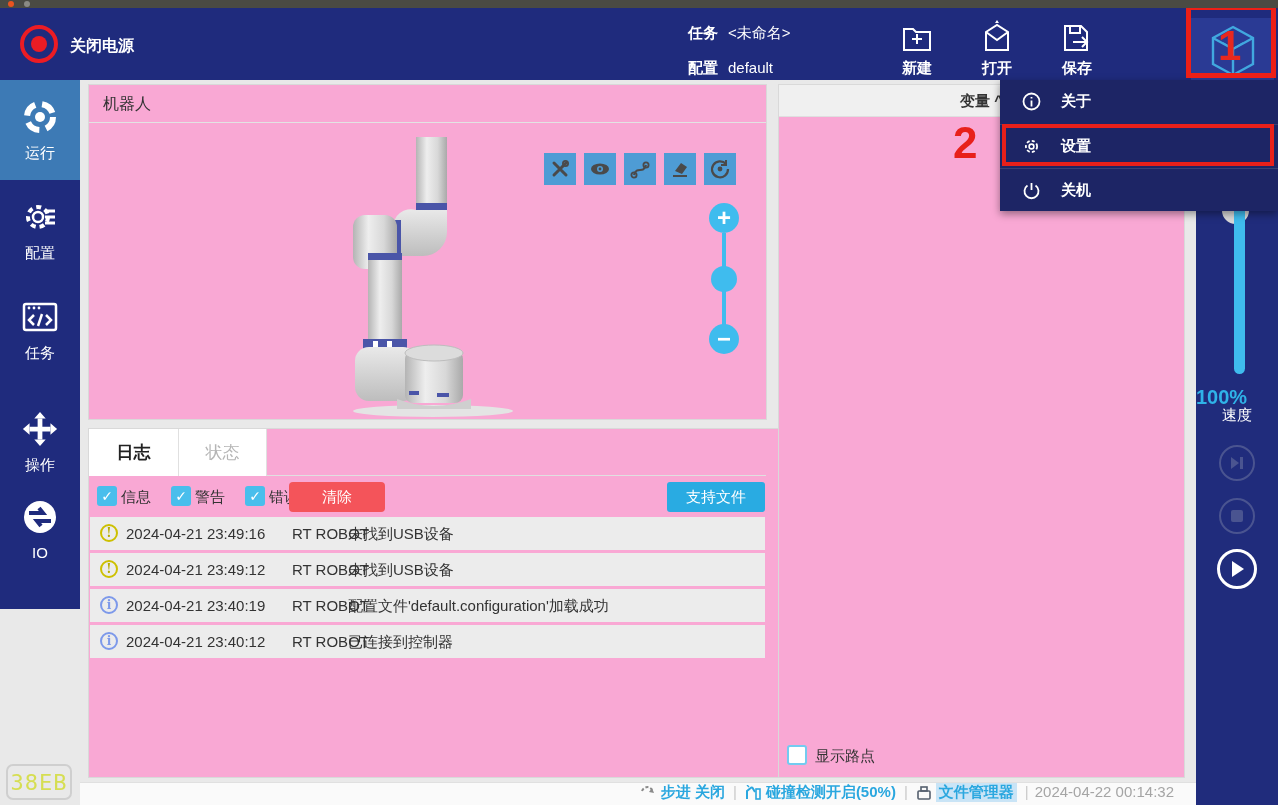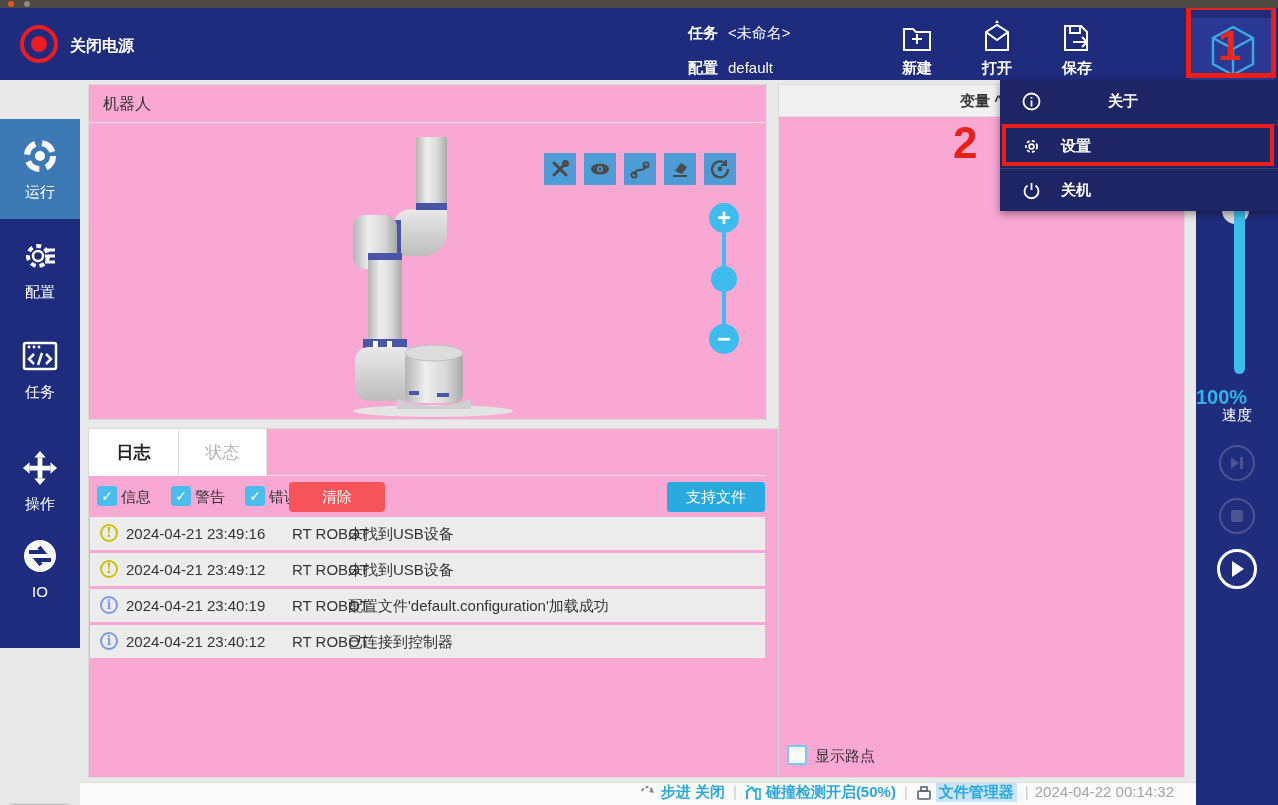--- a/index.html
+++ b/index.html
@@ -33,21 +33,21 @@
   .btn-open { left:968px; }
   .btn-save { left:1048px; }
   .logo-tile { position:absolute; left:1191px; top:10px; width:83px; height:66px; background:#2A3A94;
     display:flex; align-items:center; justify-content:center; cursor:pointer; }
   
   .anno-box1 { position:absolute; left:1186px; top:5px; width:90px; height:73px; border:5px solid #EC1F17; z-index:45; pointer-events:none;}
   .anno-num1 { position:absolute; left:1218px; top:22px; font-size:42px; font-weight:bold; color:#E8281E; z-index:46; pointer-events:none;}
   .anno-box2 { position:absolute; left:1002px; top:124px; width:272px; height:42px; border:4px solid #E8201A; z-index:45; pointer-events:none;}
   .anno-num2 { position:absolute; left:953px; top:118px; font-size:44px; font-weight:bold; color:#E8201A; z-index:45; pointer-events:none;}
   
-  .sidebar { position:absolute; left:0; top:80px; width:80px; height:529px; background:#1F2B7D; z-index:20;margin-top:39px; }
+  .sidebar { position:absolute; left:0; top:80px; width:80px; height:529px; background:#1F2B7D; z-index:20; }
   .side-item { position:absolute; left:0; width:80px; height:100px; text-align:center; color:#fff; cursor:pointer; }
   .side-item.active { background:#3D7AB5; }
   .side-item svg { margin-top:18px; }
   .side-item .lbl { display:block; font-size:15px; margin-top:4px; }
   .side-badge { position:absolute; left:6px; top:684px; width:66px; height:36px; border:2px solid #CFCFCF;
     border-radius:7px; color:#D6DE52; font-size:22px; display:flex; align-items:center; justify-content:center;
     font-family:"DejaVu Sans Mono", monospace; letter-spacing:1px;}
   
   .panel { position:absolute; background:#f9a8d4; border:1px solid #D9D9D9; }
   .robot-panel { left:88px; top:84px; width:679px; height:336px; }
@@ -364,21 +364,21 @@
     </svg>
   </div>
   <div class="rbtn play" style="top:469px;">
     <svg width="16" height="18" viewBox="0 0 16 18">
       <path d="M3,1 L15,9 L3,17 Z" fill="#fff"></path>
     </svg>
   </div>
 </div>
 
 <div class="menu">
-  <div class="menu-item" style="top:0;gap:47px;">
+  <div class="menu-item" style="top:0;">
     <svg width="19" height="19" viewBox="0 0 19 19">
       <circle cx="9.5" cy="9.5" r="8" fill="none" stroke="#fff" stroke-width="1.8"></circle>
       <path d="M9.5,5 v1.6 M9.5,8.4 v6" stroke="#fff" stroke-width="1.8"></path>
     </svg>
     <span class="mi-lbl">关于</span>
   </div>
   <div class="menu-item" style="top:44px;">
     <svg width="19" height="19" viewBox="0 0 19 19">
       <circle cx="9.5" cy="9.5" r="5.6" fill="none" stroke="#fff" stroke-width="1.8" stroke-dasharray="3 2.2"></circle>
       <circle cx="9.5" cy="9.5" r="2.4" fill="none" stroke="#fff" stroke-width="1.6"></circle>

